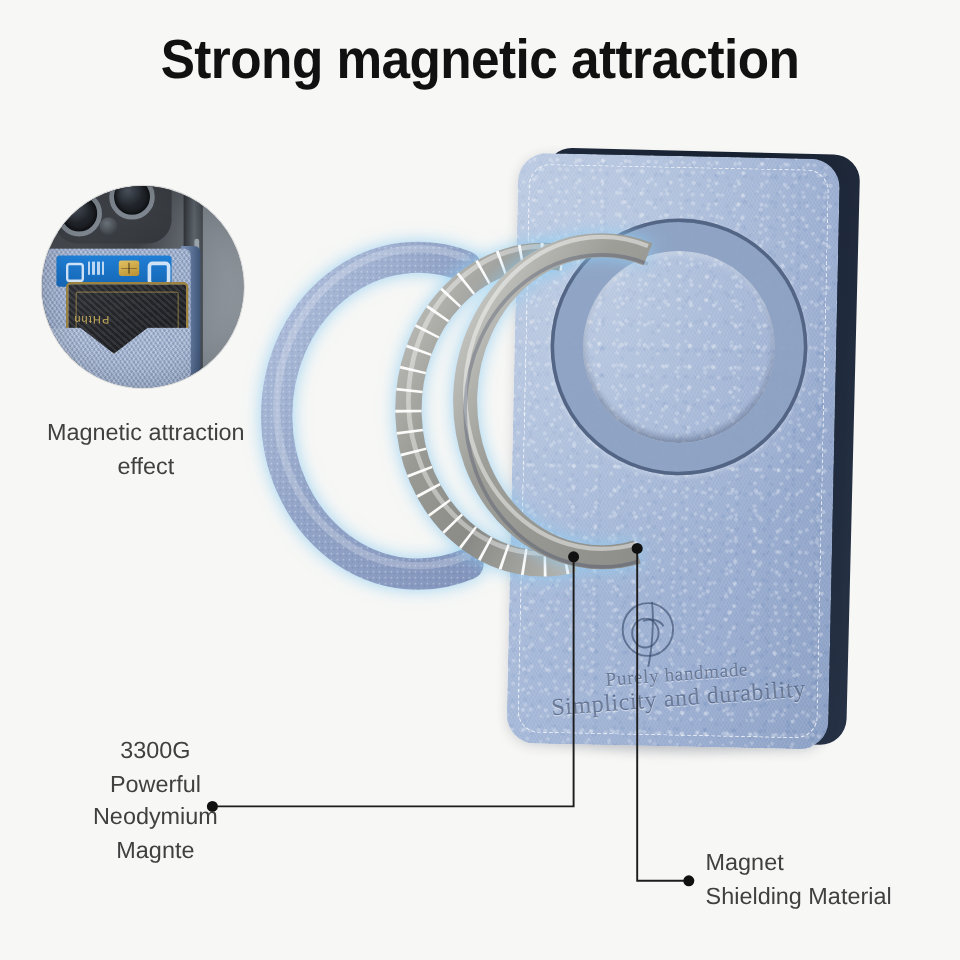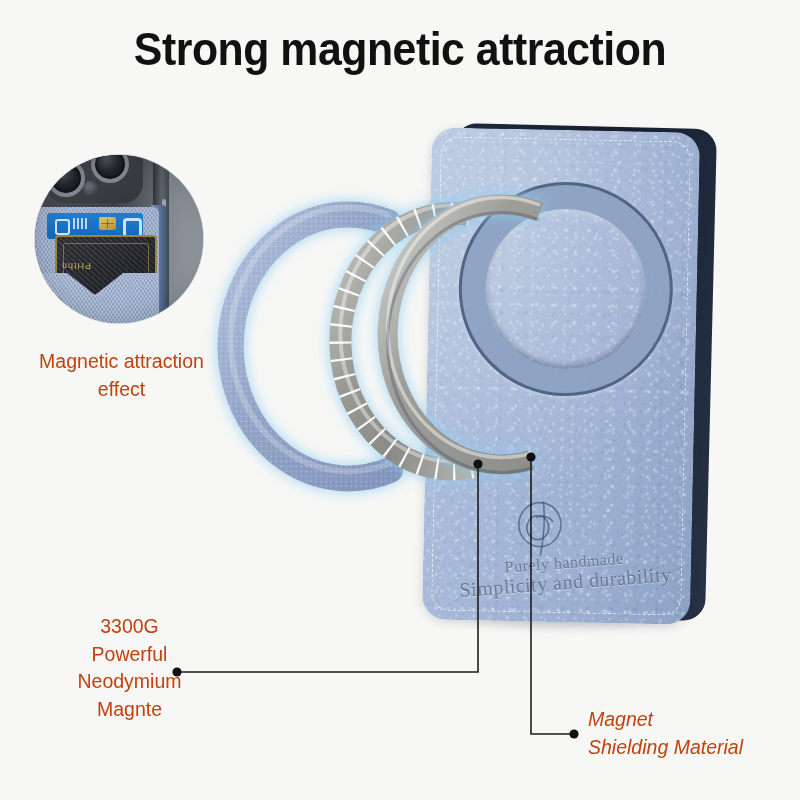--- a/index.html
+++ b/index.html
@@ -154,26 +154,26 @@
     position:absolute; inset:0; border-radius:50%;
     box-shadow: inset 0 0 26px rgba(0,0,0,.16);
     pointer-events:none;
   }
 
   
   .label {
     position: absolute;
     font-size: 19.5px;
     line-height: 1.42;
-    color: #c2410c;
+    color: #404040;
     white-space: pre-line;
   }
   .label-inset   { left: 14px;  top: 348px; width: 215px; text-align: center; }
   .label-magnet  { left: 62px;  top: 613px; width: 135px; text-align: center; }
-  .label-shield  { left: 588px; top: 706px; width: 210px; text-align: left; font-style: italic; }
+  .label-shield  { left: 588px; top: 706px; width: 210px; text-align: left; }
 
   
   .wallet-wrap {
     position: absolute; left: 415px; top: 118px; width: 310px; height: 515px;
   }
   .wallet-shadow {
     position: absolute; left: 18px; top: 470px; width: 268px; height: 46px;
     background: radial-gradient(ellipse at 50% 50%, rgba(60,70,90,.30), rgba(60,70,90,0) 68%);
     filter: blur(3px);
   }

